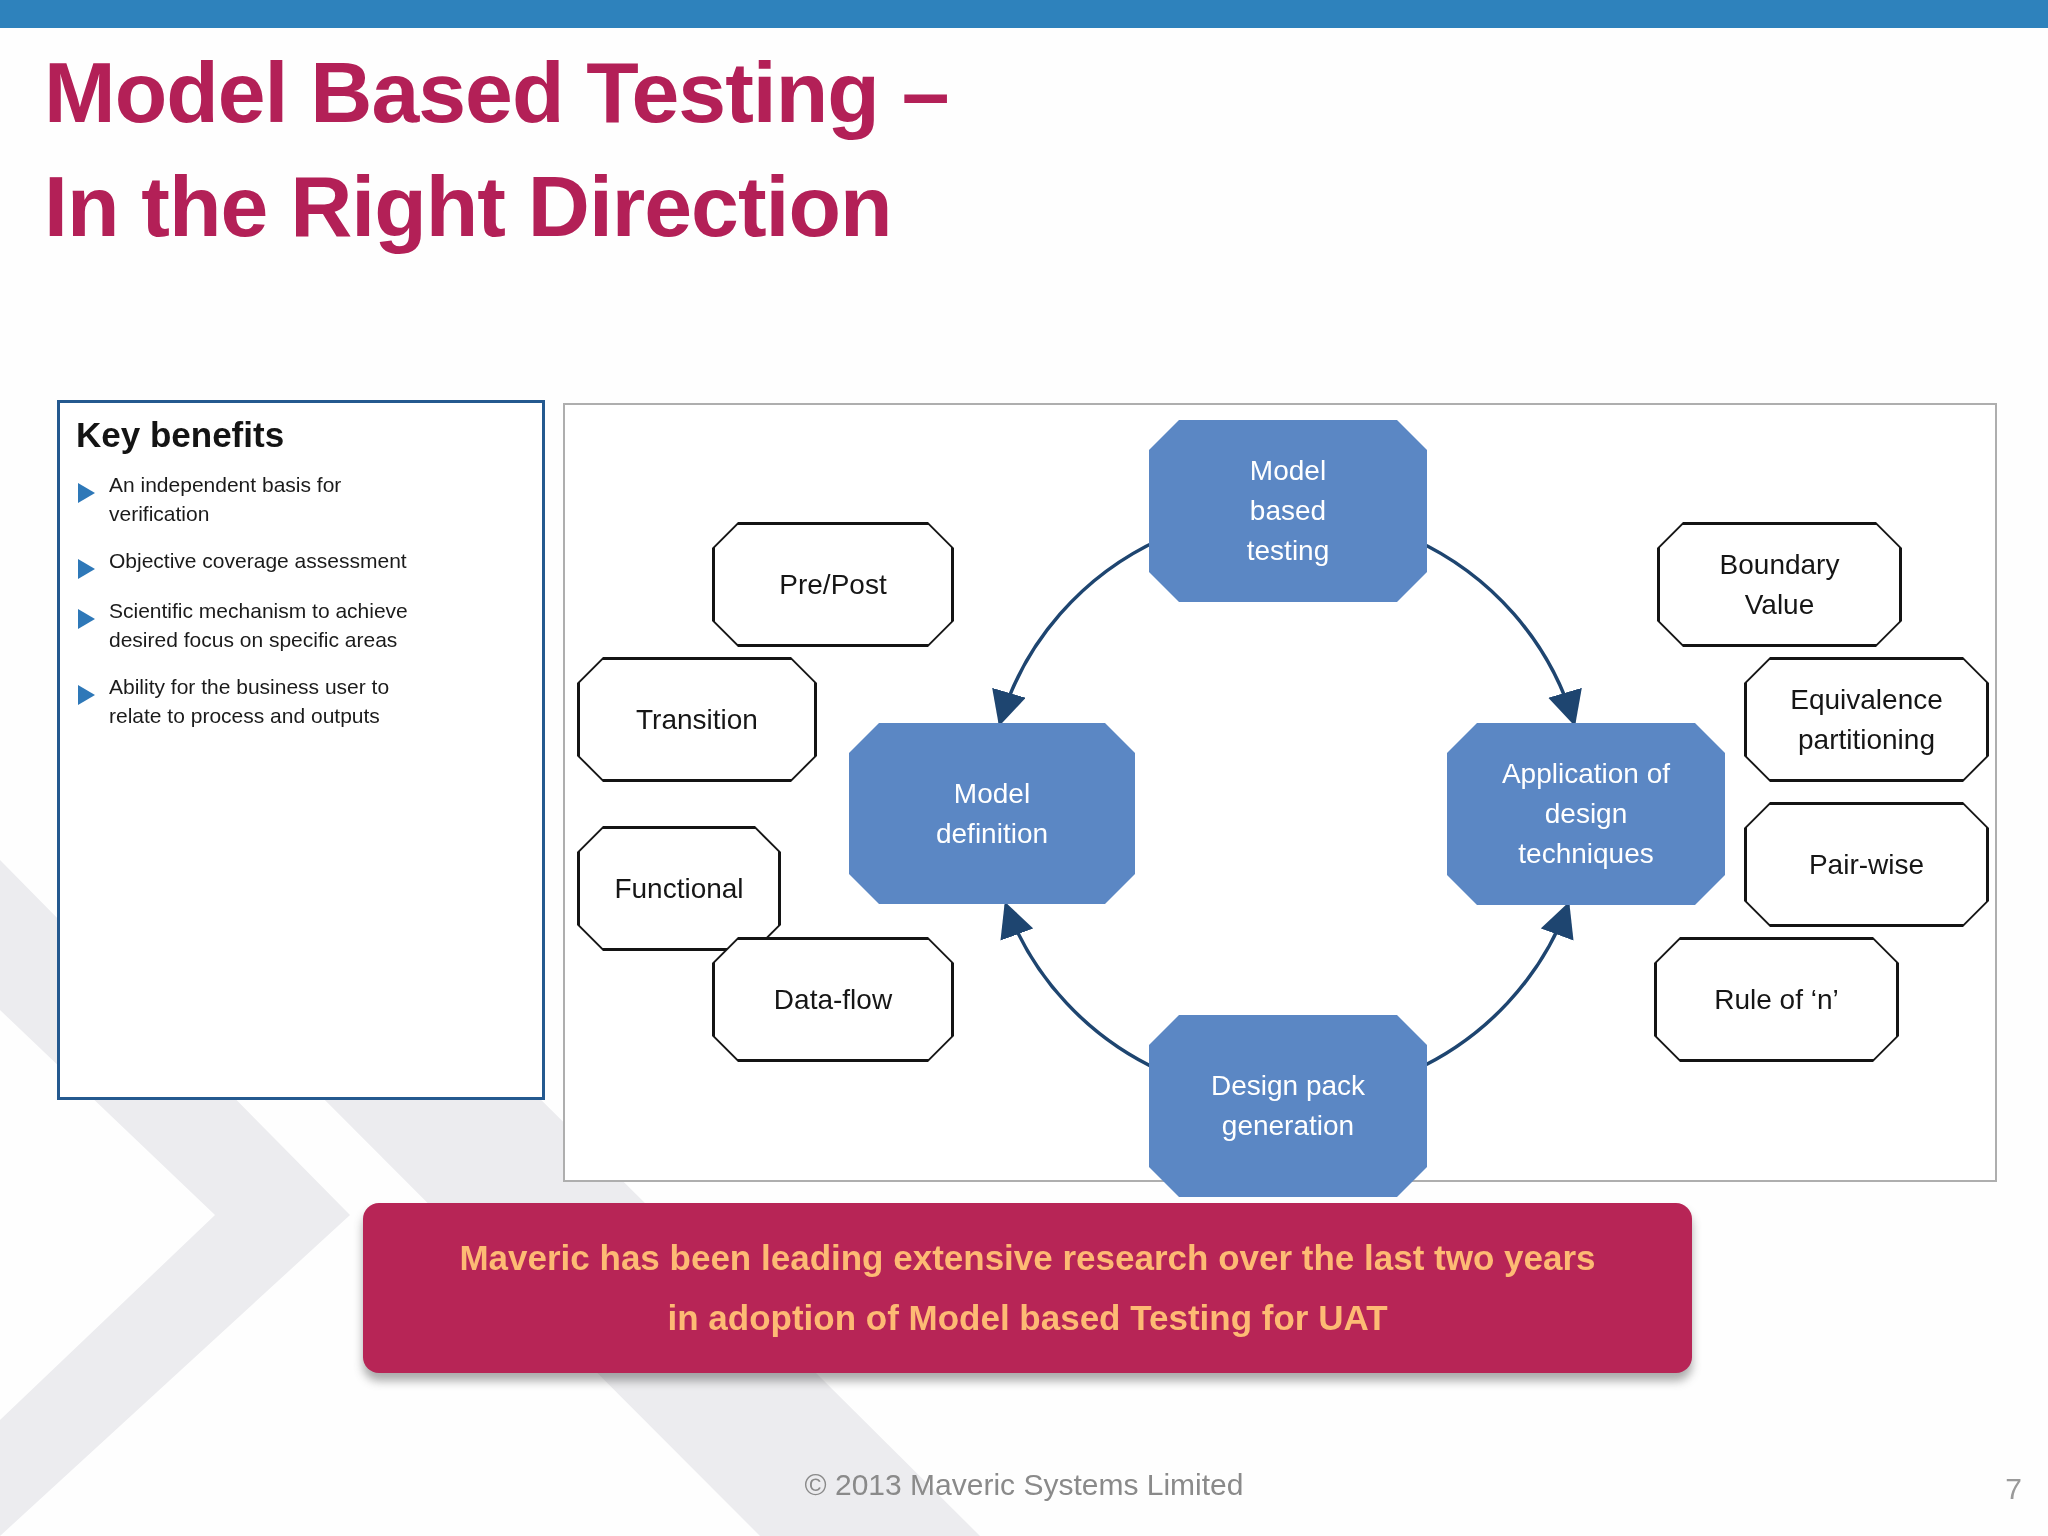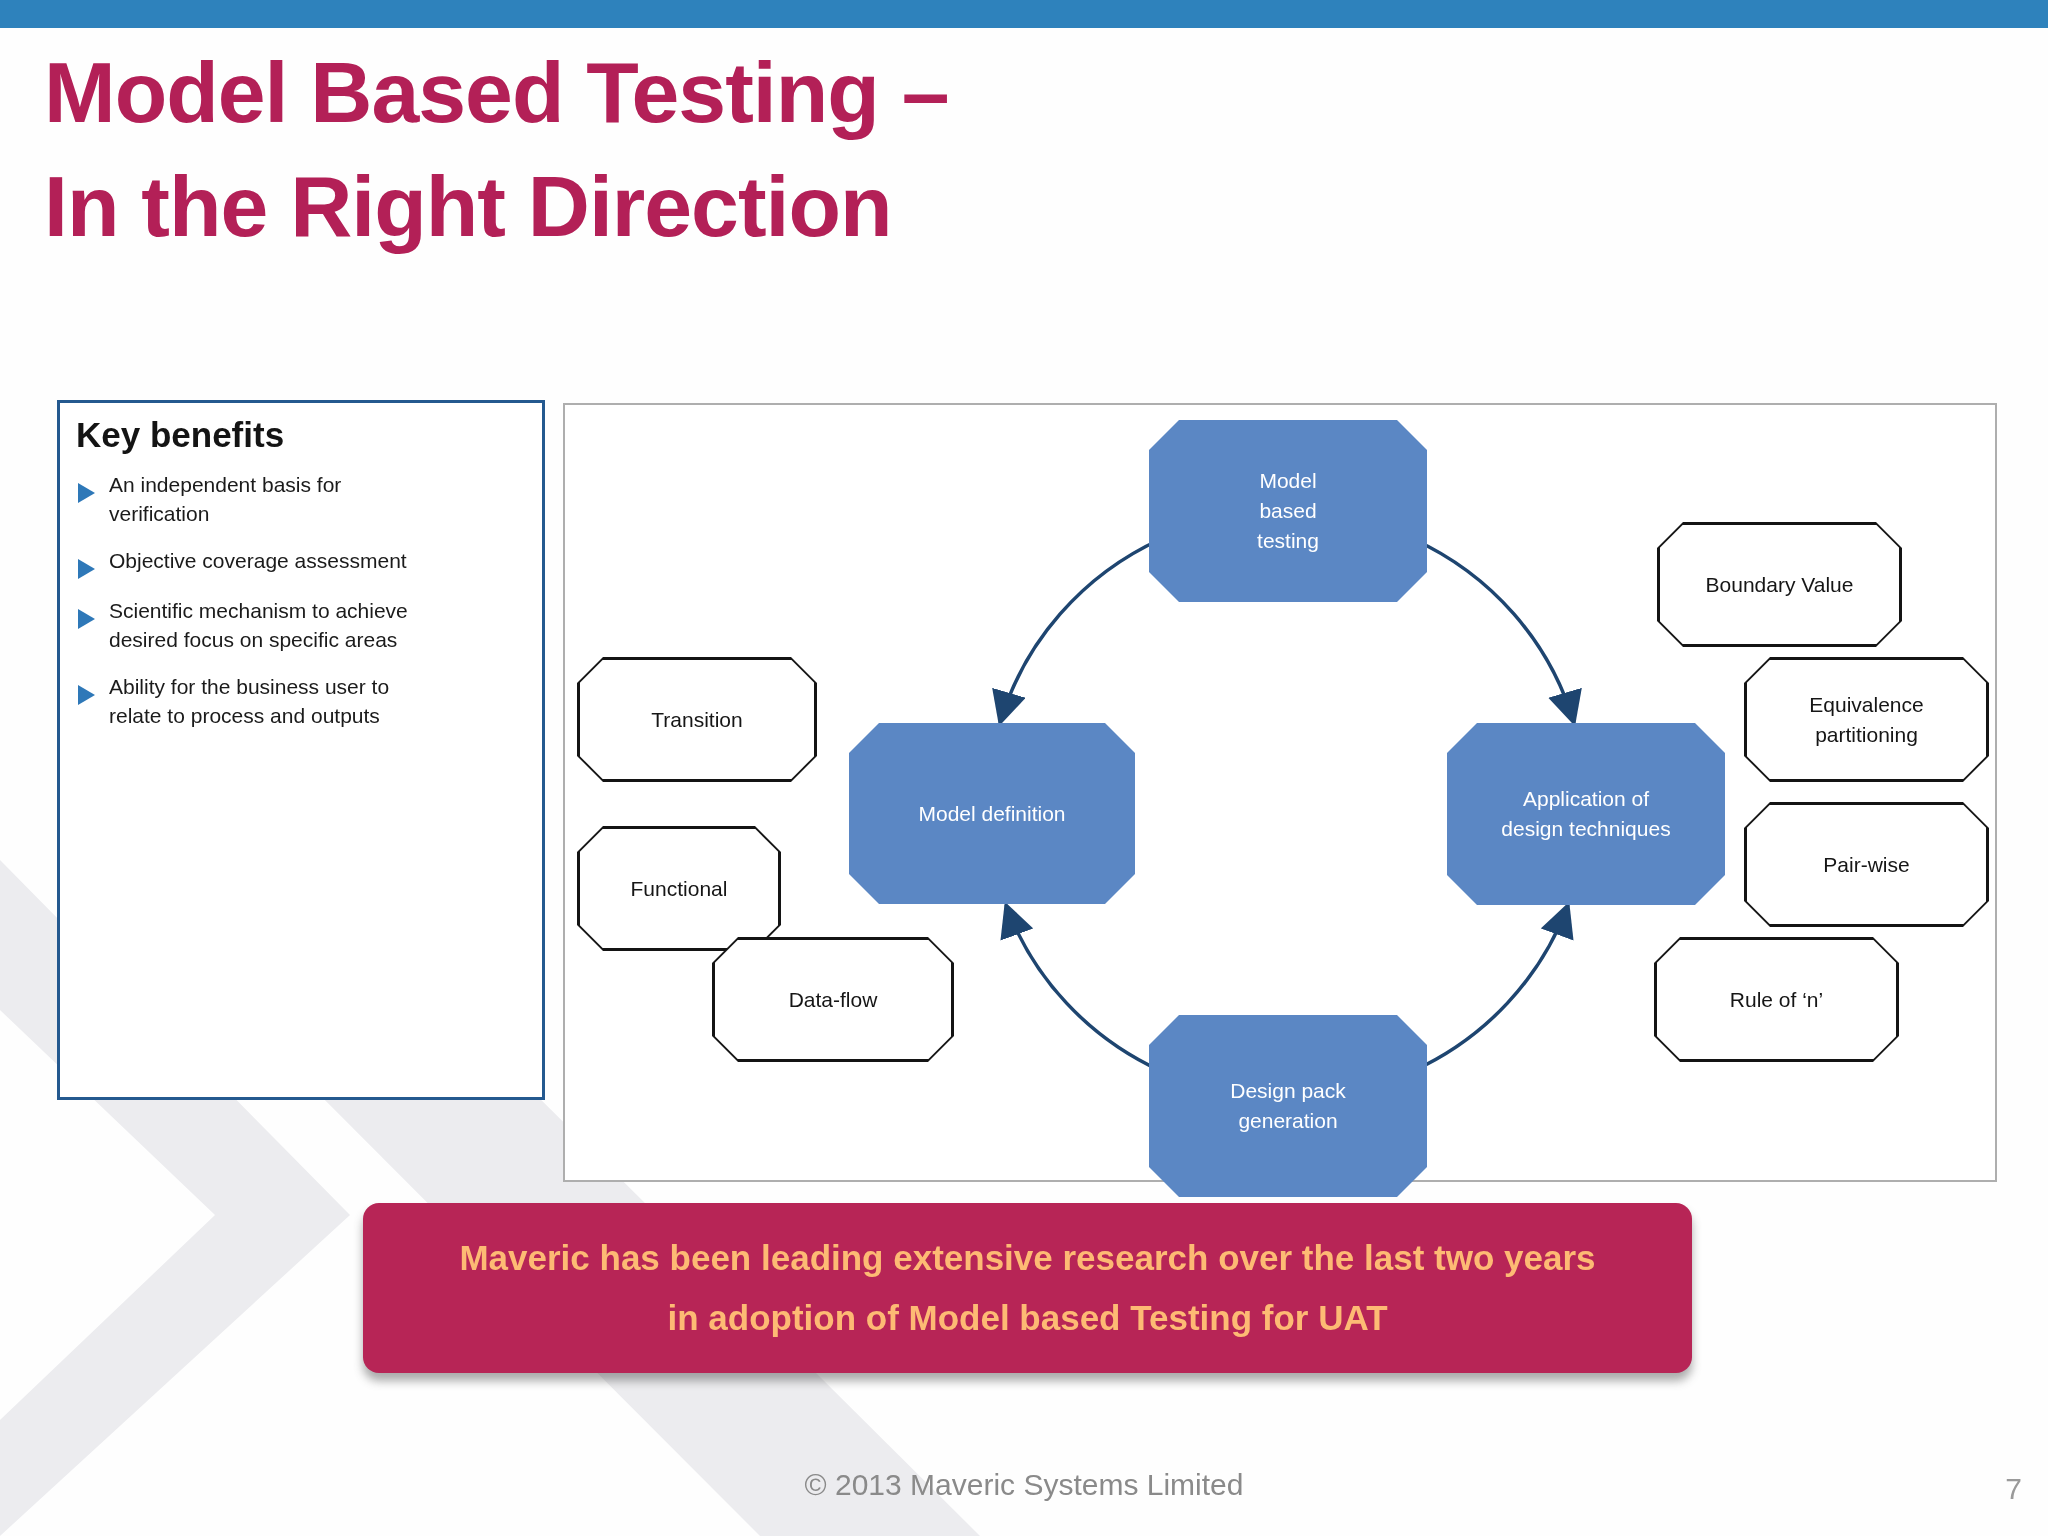--- a/index.html
+++ b/index.html
@@ -34,21 +34,21 @@
 
   .oct{position:absolute;}
   .oct-shape{position:absolute;inset:0;
     clip-path:polygon(var(--cut) 0,calc(100% - var(--cut)) 0,100% var(--cut),100% calc(100% - var(--cut)),calc(100% - var(--cut)) 100%,var(--cut) 100%,0 calc(100% - var(--cut)),0 var(--cut));}
   .oct-blue .oct-shape{--cut:30px;background:#5b87c4;}
   .oct-white-outer{--cut:26px;background:#141414;position:absolute;inset:0;
     clip-path:polygon(var(--cut) 0,calc(100% - var(--cut)) 0,100% var(--cut),100% calc(100% - var(--cut)),calc(100% - var(--cut)) 100%,var(--cut) 100%,0 calc(100% - var(--cut)),0 var(--cut));}
   .oct-white-inner{--cut:23.5px;position:absolute;inset:2.6px;background:#ffffff;
     clip-path:polygon(var(--cut) 0,calc(100% - var(--cut)) 0,100% var(--cut),100% calc(100% - var(--cut)),calc(100% - var(--cut)) 100%,var(--cut) 100%,0 calc(100% - var(--cut)),0 var(--cut));}
   .oct-label{position:absolute;inset:0;display:flex;align-items:center;justify-content:center;
-    text-align:center;font-size:21px;line-height:1.42;}
+    text-align:center;font-size:28px;line-height:1.42;}
   .oct-blue .oct-label{color:#ffffff;}
   .oct-white .oct-label{color:#161616;}
   .oct-label span{display:inline-block;}
 
   
   .banner{position:absolute;left:363px;top:1203px;width:1329px;height:170px;
     background:#b72556;border-radius:16px;box-shadow:0 8px 10px rgba(70,70,70,.45);
     display:flex;flex-direction:column;align-items:center;justify-content:center;}
   .banner div{color:#fdba74;font-weight:bold;font-size:35px;line-height:1.72;text-align:center;}
 
@@ -126,20 +126,28 @@
         </div>
     </div>
 
     <div class="oct oct-blue" style="left:584px;top:587px;width:278px;height:182px;margin-top:23px;">
       <div class="oct-shape"></div>
       <div class="oct-label">
           <span style="max-width:195px">Design pack generation</span>
         </div>
     </div>
 
+    <div class="oct oct-white" style="left:147px;top:117px;width:242px;height:125px;">
+      <div class="oct-white-outer">
+          <div class="oct-white-inner"></div>
+        </div>
+      <div class="oct-label">
+          <span>Pre/Post</span>
+        </div>
+    </div>
 
     <div class="oct oct-white" style="left:12px;top:252px;width:240px;height:125px;">
       <div class="oct-white-outer">
           <div class="oct-white-inner"></div>
         </div>
       <div class="oct-label">
           <span>Transition</span>
         </div>
     </div>
 

